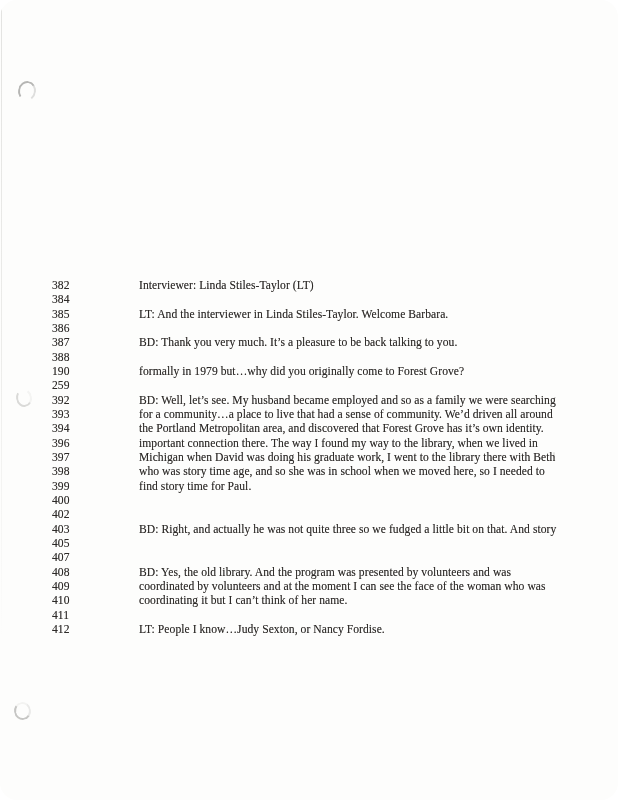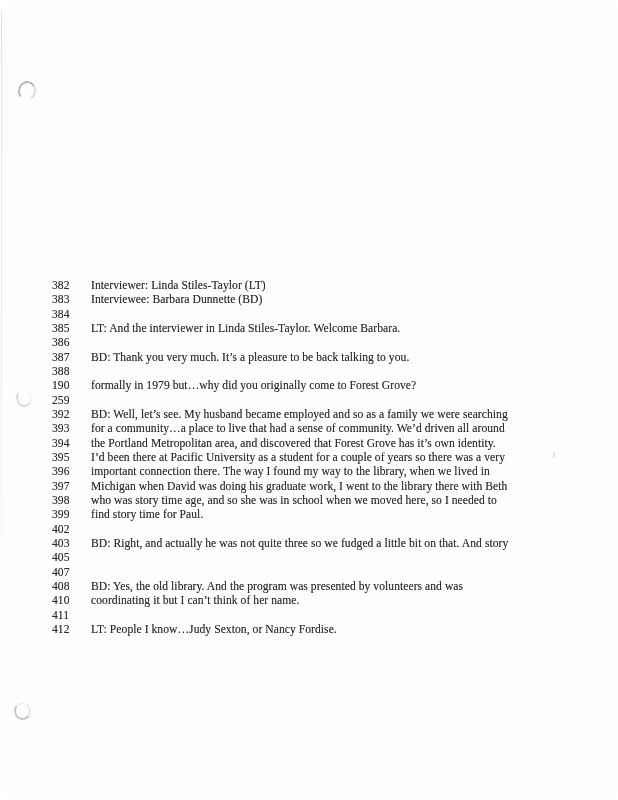--- a/index.html
+++ b/index.html
@@ -87,42 +87,39 @@
     height: 14.33px;
     white-space: nowrap;
   }
   .t-num {
     display: inline-block;
     width: 39px;
     flex: 0 0 39px;
   }
   .t-text {
     flex: 1 1 auto;
+    margin-left: 48px;
   }
 </style>
 </head>
 <body>
 
 <div class="page">
   <div class="page-edge-shadow"></div>
   <div class="arc arc-top"></div>
   <div class="arc arc-middle"></div>
   <div class="arc arc-bottom"></div>
   <div class="speck"></div>
 
   <div class="transcript">
     <div class="t-line">
       <span class="t-num">382</span>
       <span class="t-text">Interviewer: Linda Stiles-Taylor (LT)</span>
     </div>
 
-    <div class="t-line">
-      <span class="t-num">383</span>
-      <span class="t-text">Interviewee: Barbara Dunnette (BD)</span>
-    </div>
 
     <div class="t-line">
       <span class="t-num">384</span>
       <span class="t-text"></span>
     </div>
 
     <div class="t-line">
       <span class="t-num">385</span>
       <span class="t-text">LT: And the interviewer in Linda Stiles-Taylor. Welcome Barbara.</span>
     </div>
@@ -161,24 +158,20 @@
     <div class="t-line">
       <span class="t-num">393</span>
       <span class="t-text">for a community…a place to live that had a sense of community. We’d driven all around</span>
     </div>
 
     <div class="t-line">
       <span class="t-num">394</span>
       <span class="t-text">the Portland Metropolitan area, and discovered that Forest Grove has it’s own identity.</span>
     </div>
 
-    <div class="t-line">
-      <span class="t-num">395</span>
-      <span class="t-text">I’d been there at Pacific University as a student for a couple of years so there was a very</span>
-    </div>
 
     <div class="t-line">
       <span class="t-num">396</span>
       <span class="t-text">important connection there. The way I found my way to the library, when we lived in</span>
     </div>
 
     <div class="t-line">
       <span class="t-num">397</span>
       <span class="t-text">Michigan when David was doing his graduate work, I went to the library there with Beth</span>
     </div>
@@ -186,20 +179,24 @@
     <div class="t-line">
       <span class="t-num">398</span>
       <span class="t-text">who was story time age, and so she was in school when we moved here, so I needed to</span>
     </div>
 
     <div class="t-line">
       <span class="t-num">399</span>
       <span class="t-text">find story time for Paul.</span>
     </div>
 
+    <div class="t-line">
+      <span class="t-num">400</span>
+      <span class="t-text"></span>
+    </div>
 
 
     <div class="t-line">
       <span class="t-num">402</span>
       <span class="t-text"></span>
     </div>
 
     <div class="t-line">
       <span class="t-num">403</span>
       <span class="t-text">BD: Right, and actually he was not quite three so we fudged a little bit on that. And story</span>
@@ -215,20 +212,24 @@
     <div class="t-line">
       <span class="t-num">407</span>
       <span class="t-text"></span>
     </div>
 
     <div class="t-line">
       <span class="t-num">408</span>
       <span class="t-text">BD: Yes, the old library. And the program was presented by volunteers and was</span>
     </div>
 
+    <div class="t-line">
+      <span class="t-num">409</span>
+      <span class="t-text">coordinated by volunteers and at the moment I can see the face of the woman who was</span>
+    </div>
 
     <div class="t-line">
       <span class="t-num">410</span>
       <span class="t-text">coordinating it but I can’t think of her name.</span>
     </div>
 
     <div class="t-line">
       <span class="t-num">411</span>
       <span class="t-text"></span>
     </div>

